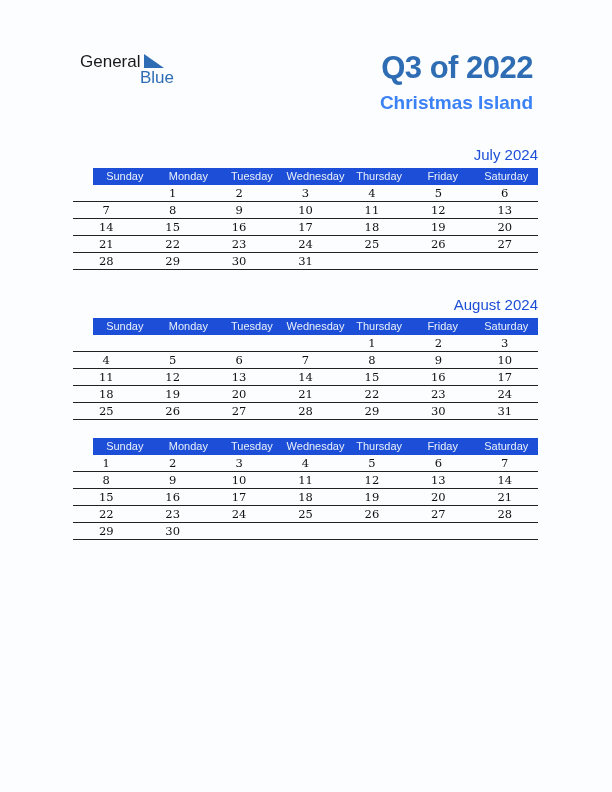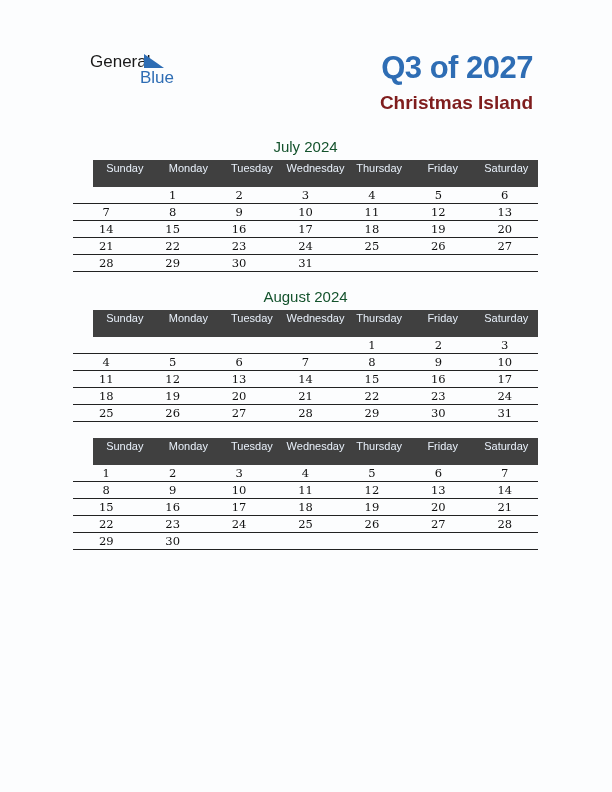--- a/index.html
+++ b/index.html
@@ -1,38 +1,38 @@
 <!DOCTYPE html>
 <html><head>
 <meta charset="utf-8">
 <style>
   html, body { margin:0; padding:0; }
   body { width:612px; height:792px; background:#fcfdfe; position:relative; font-family:"Liberation Sans", sans-serif; overflow:hidden; }
   .logo { position:absolute; left:76px; top:52px; width:100px; height:40px; }
-  .logo .g { position:absolute; left:14px; top:0; font-size:17px; color:#1a1a1a; }
+  .logo .g { position:absolute; left:4px; top:0; font-size:17px; color:#1a1a1a; }
   .logo .b { position:absolute; left:64px; top:16px; font-size:17px; color:#2e6db4; }
   .logo .tri { position:absolute; left:68px; top:2px; width:0; height:0; border-left:20px solid #2e6db4; border-top:14px solid transparent; }
   .title { position:absolute; right:79px; top:50px; font-size:31px; font-weight:bold; color:#2e6db4; letter-spacing:-0.5px; text-align:right; }
-  .subtitle { position:absolute; right:79px; top:92px; font-size:19px; font-weight:bold; color:#7f1d1d; text-align:right; }
+  .subtitle { position:absolute; right:79px; top:92px; font-size:19px; font-weight:bold; color:#3b82f6; text-align:right; }
   .month { position:absolute; left:73px; width:465px; }
-  .month-name { text-align:center; font-size:15px; color:#14532d; height:22px; line-height:18px; }
-  .hdr { display:flex; background:#404040; height:27px;margin-left:20px; }
+  .month-name { text-align:right; font-size:15px; color:#1d4ed8; height:22px; line-height:18px;margin-top:8px; }
+  .hdr { display:flex; background:#1d4ed8; height:17px;margin-left:20px; }
   .hdr div { flex:1; text-align:center; color:#e8f0fa; font-size:11px; line-height:17px; }
   .row { display:flex; height:16px; border-bottom:1px solid #222; }
   .row div { flex:1; text-align:center; font-family:"DejaVu Serif", serif; font-size:11.5px; line-height:17px; color:#111; }
 </style>
 </head>
 <body>
 
 <div class="logo">
   <span class="g">General</span>
   <span class="tri"></span>
   <span class="b">Blue</span>
 </div>
-<div class="title">Q3 of 2027</div>
+<div class="title">Q3 of 2022</div>
 <div class="subtitle">Christmas Island</div>
 
 <div id="cal-container">
     <div class="month" style="top: 138px;">
       <div class="month-name">July 2024</div>
       <div class="hdr">
         <div>Sunday</div>
         <div>Monday</div>
         <div>Tuesday</div>
         <div>Wednesday</div>

